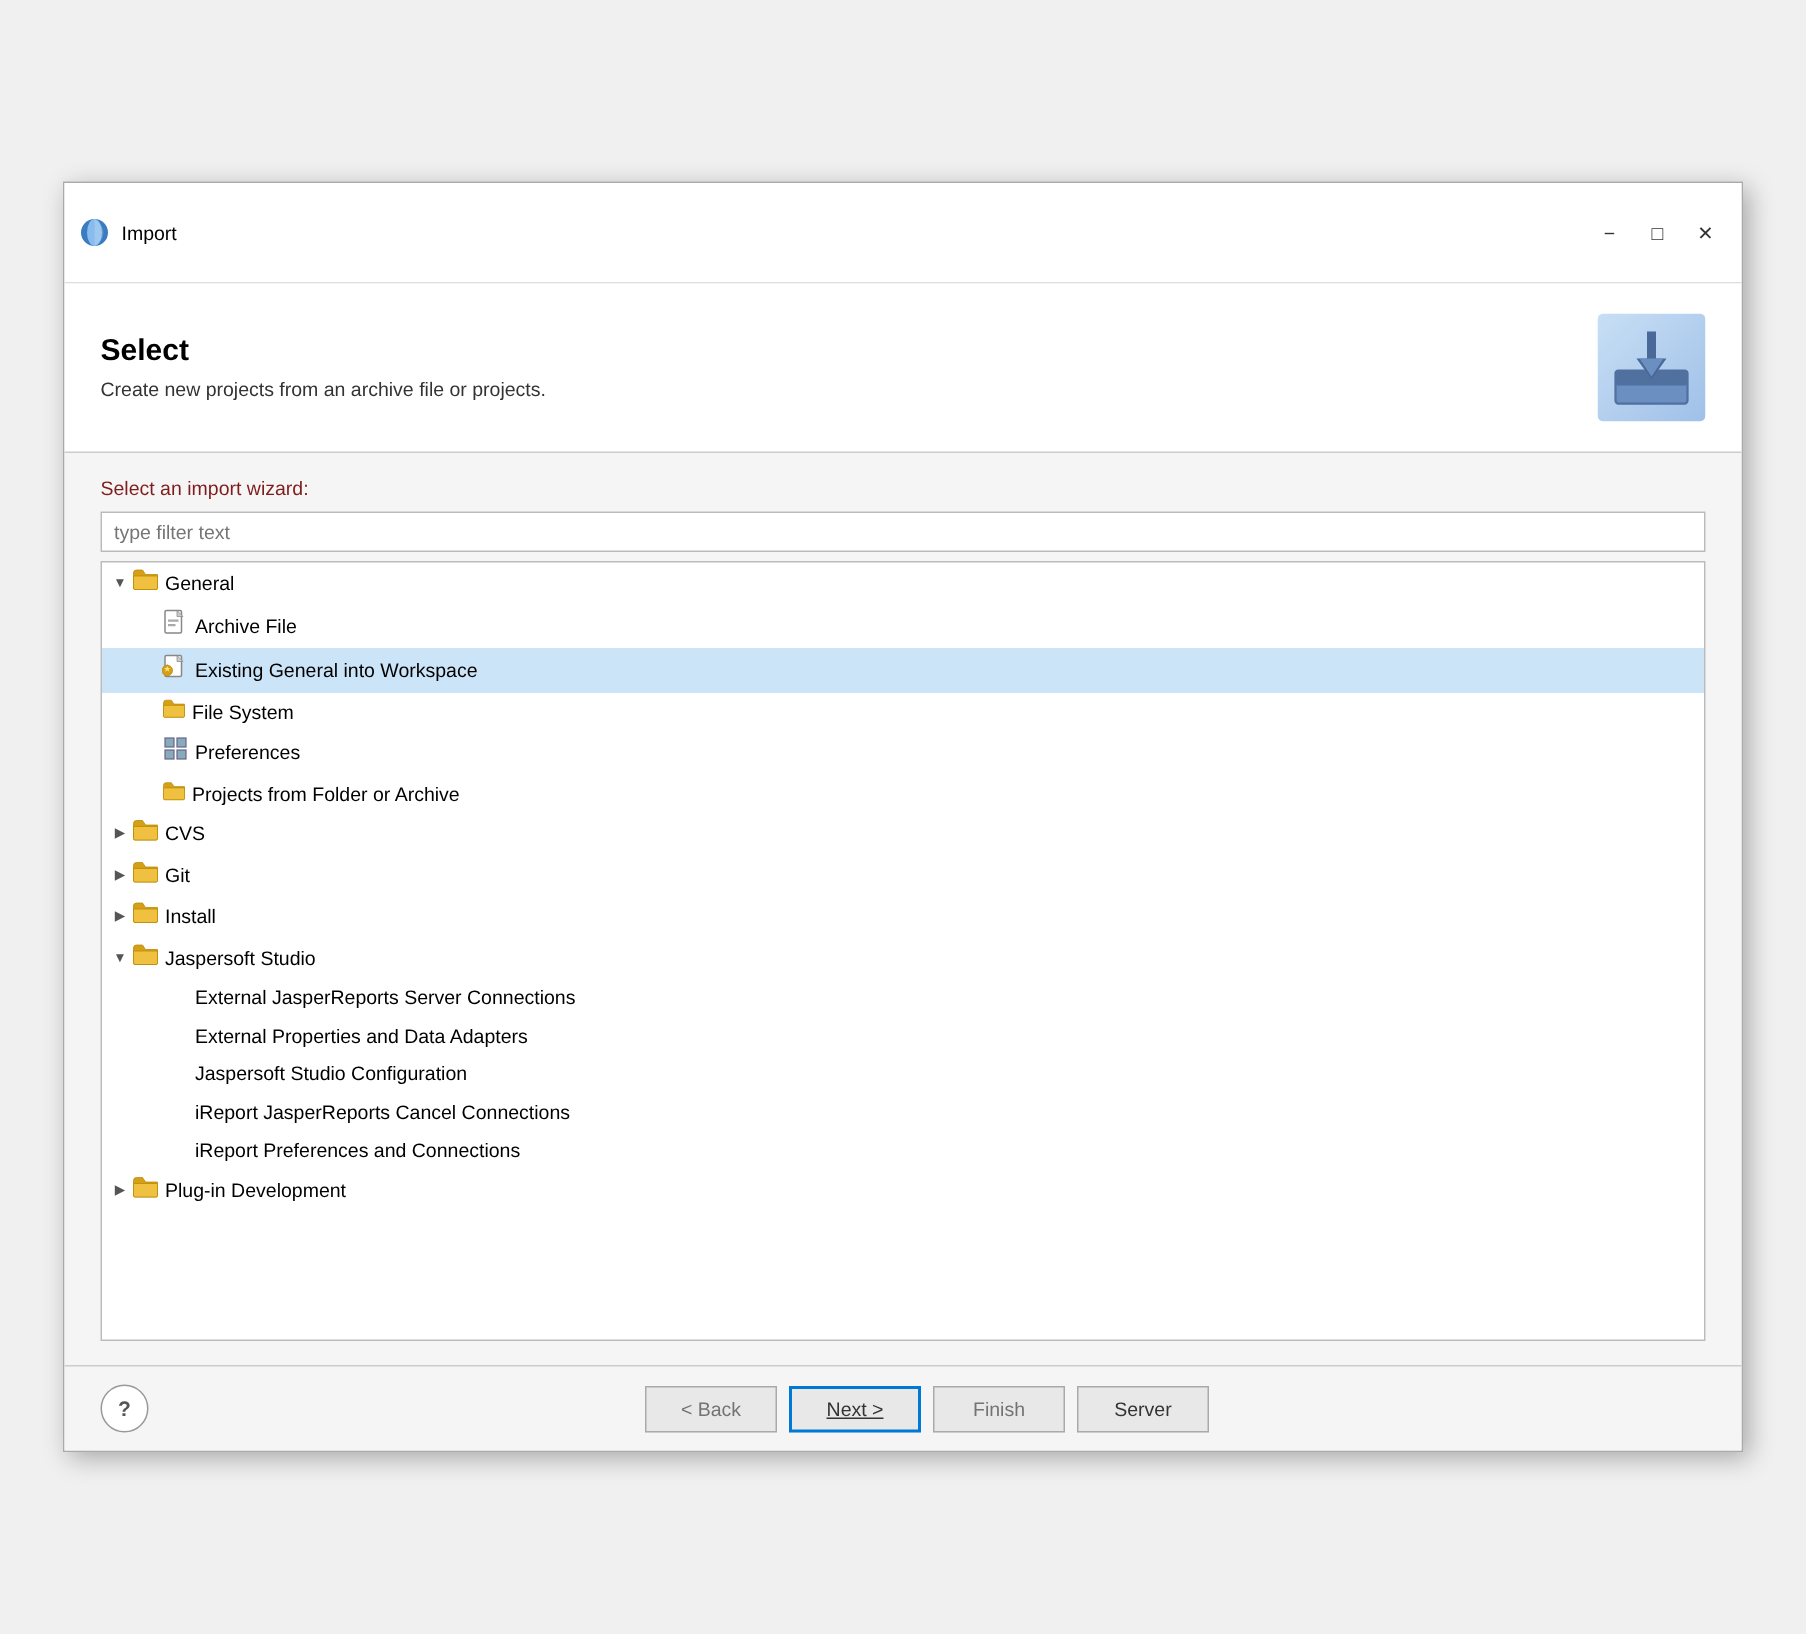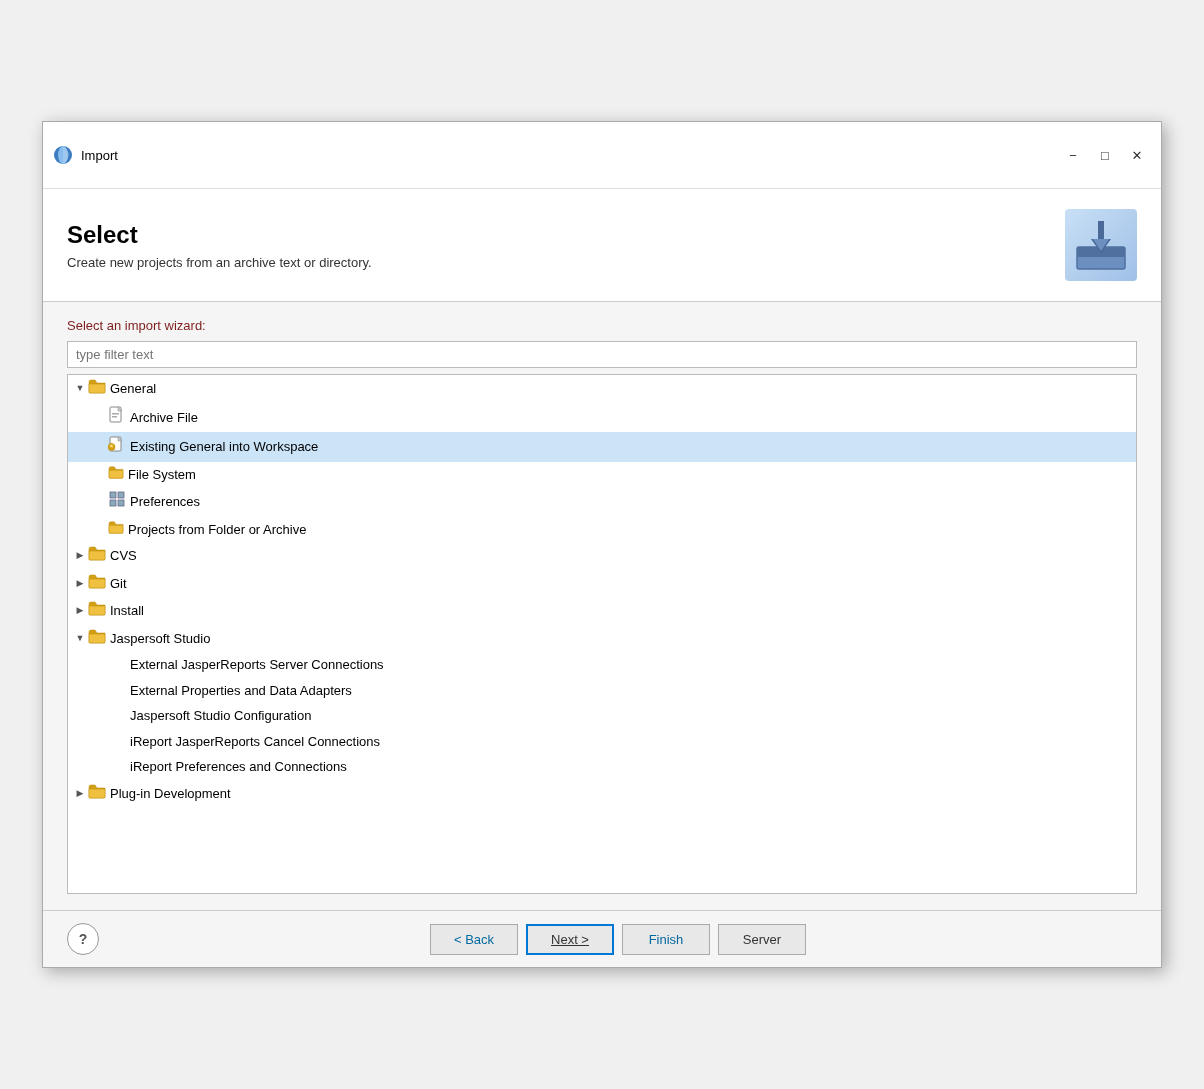--- a/index.html
+++ b/index.html
@@ -59,21 +59,21 @@
     
     .dialog-header {
       background: #fff;
       padding: 20px 24px 20px 24px;
       display: flex;
       align-items: center;
       justify-content: space-between;
       border-bottom: 1px solid #ccc;
     }
     .header-text h2 {
-      font-size: 24px;
+      font-size: 20px;
       font-weight: bold;
       color: #000;
       margin-bottom: 6px;
     }
     .header-text p {
       font-size: 13px;
       color: #333;
     }
     .header-icon {
       width: 72px;
@@ -174,21 +174,21 @@
     .btn {
       min-width: 88px;
       padding: 6px 16px;
       font-size: 13px;
       border: 1px solid #aaa;
       background: #e8e8e8;
       cursor: pointer;
       color: #333;
     }
     .btn:disabled {
-      color: #0369a1;
+      color: #737373;
       cursor: default;
     }
     .btn.primary {
       border: 2px solid #0078d4;
       background: #e8e8e8;
       font-weight: normal;
       text-decoration: underline;
     }
   </style>
 </head>
@@ -207,21 +207,21 @@
     <div class="titlebar-controls">
       <button class="titlebar-btn">−</button>
       <button class="titlebar-btn">□</button>
       <button class="titlebar-btn close">✕</button>
     </div>
   </div>
 
   <div class="dialog-header">
     <div class="header-text">
       <h2>Select</h2>
-      <p>Create new projects from an archive text or directory.</p>
+      <p>Create new projects from an archive file or projects.</p>
     </div>
 
     <div class="header-icon">
       <svg viewBox="0 0 72 72" width="72" height="72">
         <defs>
           <linearGradient id="bgGrad" x1="0" y1="0" x2="1" y2="1">
             <stop offset="0%" stop-color="#c8dff5"></stop>
             <stop offset="100%" stop-color="#a0c0e8"></stop>
           </linearGradient>
         </defs>

